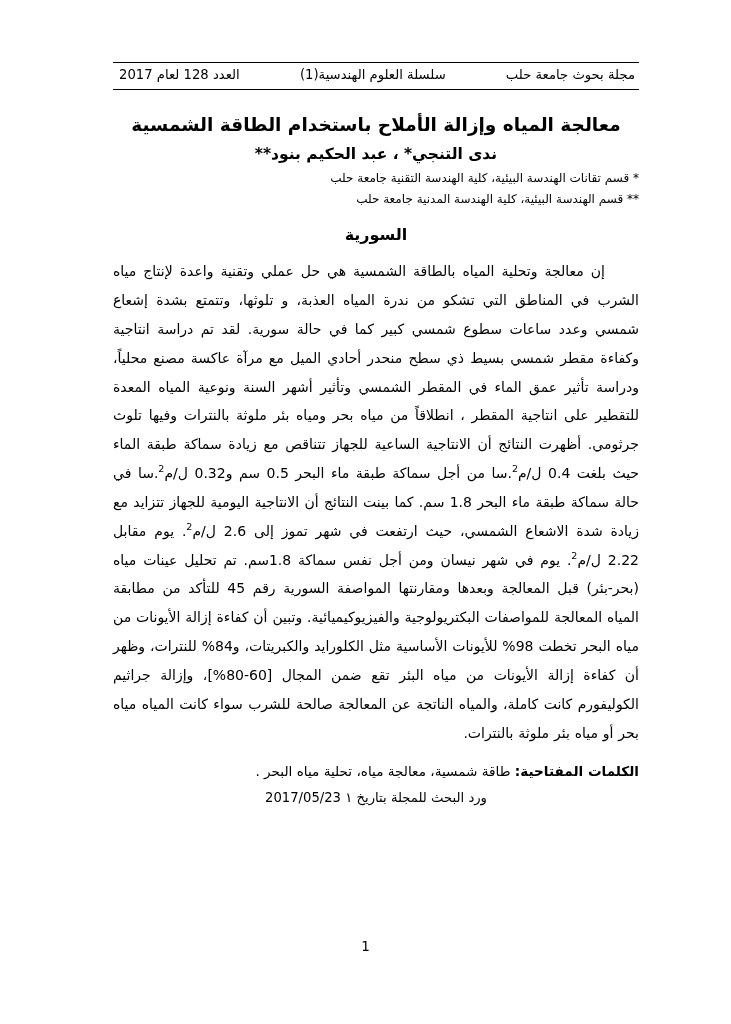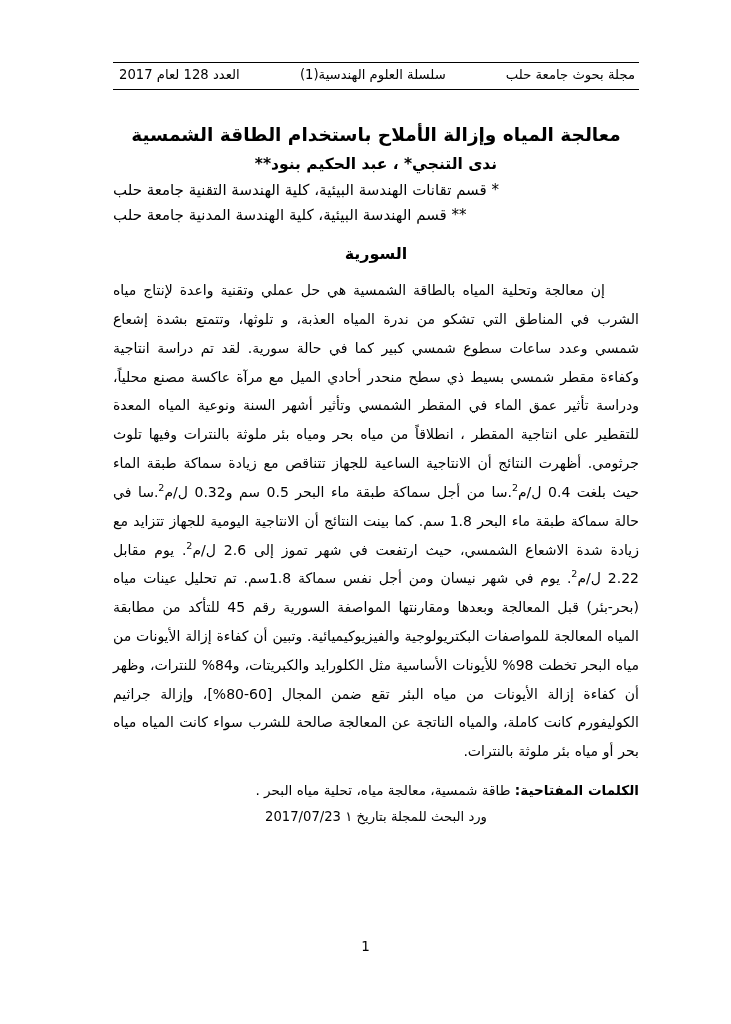--- a/index.html
+++ b/index.html
@@ -43,39 +43,39 @@
   }
   .header-cell {
     white-space: nowrap;
   }
   .header-journal { flex: 0 0 auto; padding-right: 2px; }
   .header-series  { flex: 0 0 auto; }
   .header-issue   { flex: 0 0 auto; padding-left: 4px; }
 
   
   .title {
-    margin-top: 33px;
+    margin-top: 23px;
     text-align: center;
     font-size: 18.5px;
     font-weight: bold;
     line-height: 1.3;
     direction: rtl;
     letter-spacing: 0.2px;
   }
   .authors {
     margin-top: 8px;
     text-align: center;
     font-size: 15.5px;
     font-weight: bold;
     direction: rtl;
   }
   .affil {
     margin-top: 7px;
-    text-align: left;
-    font-size: 15px;
+    text-align: right;
+    font-size: 12px;
     direction: rtl;
     line-height: 1.45;
   }
   .affil.second { margin-top: 4px; }
 
   .section-heading {
     margin-top: 17px;
     text-align: center;
     font-size: 16px;
     font-weight: bold;
@@ -152,19 +152,19 @@
 
     <p class="abstract">
       <span>إن معالجة وتحلية المياه بالطاقة الشمسية هي حل عملي وتقنية واعدة لإنتاج مياه الشرب في المناطق التي تشكو من ندرة المياه العذبة، و تلوثها، وتتمتع بشدة إشعاع شمسي وعدد ساعات سطوع شمسي كبير كما في حالة سورية. لقد تم دراسة انتاجية وكفاءة مقطر شمسي بسيط ذي سطح منحدر أحادي الميل مع مرآة عاكسة مصنع محلياً، ودراسة تأثير عمق الماء في المقطر الشمسي وتأثير أشهر السنة ونوعية المياه المعدة للتقطير على انتاجية المقطر ، انطلاقاً من مياه بحر ومياه بئر ملوثة بالنترات وفيها تلوث جرثومي. أظهرت النتائج أن الانتاجية الساعية للجهاز تتناقص مع زيادة سماكة طبقة الماء حيث بلغت </span><span class="unit"><span>0.4</span> <span>ل/م</span><sup>2</sup><span>.سا</span></span><span> من أجل سماكة طبقة ماء البحر </span><span>0.5</span><span> سم و</span><span class="unit"><span>0.32</span> <span>ل/م</span><sup>2</sup><span>.سا</span></span><span> في حالة سماكة طبقة ماء البحر </span><span>1.8</span><span> سم. كما بينت النتائج أن الانتاجية اليومية للجهاز تتزايد مع زيادة شدة الاشعاع الشمسي، حيث ارتفعت في شهر تموز إلى </span><span class="unit"><span>2.6</span> <span>ل/م</span><sup>2</sup><span>. يوم</span></span><span> مقابل </span><span class="unit"><span>2.22</span> <span>ل/م</span><sup>2</sup><span>. يوم</span></span><span> في شهر نيسان ومن أجل نفس سماكة </span><span>1.8</span><span>سم. تم تحليل عينات مياه (بحر-بئر) قبل المعالجة وبعدها ومقارنتها المواصفة السورية رقم </span><span>45</span><span> للتأكد من مطابقة المياه المعالجة للمواصفات البكتريولوجية والفيزيوكيميائية. وتبين أن كفاءة إزالة الأيونات من مياه البحر تخطت </span><span>98%</span><span> للأيونات الأساسية مثل الكلورايد والكبريتات، و</span><span>84%</span><span> للنترات، وظهر أن كفاءة إزالة الأيونات من مياه البئر تقع ضمن المجال </span><span>[60-80%]</span><span>، وإزالة جراثيم الكوليفورم كانت كاملة، والمياه الناتجة عن المعالجة صالحة للشرب سواء كانت المياه مياه بحر أو مياه بئر ملوثة بالنترات.</span>
     </p>
 
     <div class="keywords">
       <span class="kw-label">الكلمات المفتاحية:</span><span> طاقة شمسية، معالجة مياه، تحلية مياه البحر .</span>
     </div>
 
     <div class="dates">
-      <span class="date-line">ورد البحث للمجلة بتاريخ ١ 2017/07/23</span>
+      <span class="date-line">ورد البحث للمجلة بتاريخ ١ 2017/05/23</span>
     </div>
 
   </div>
 
   <div class="page-number">1</div>
 </div>
 
 </body></html>

